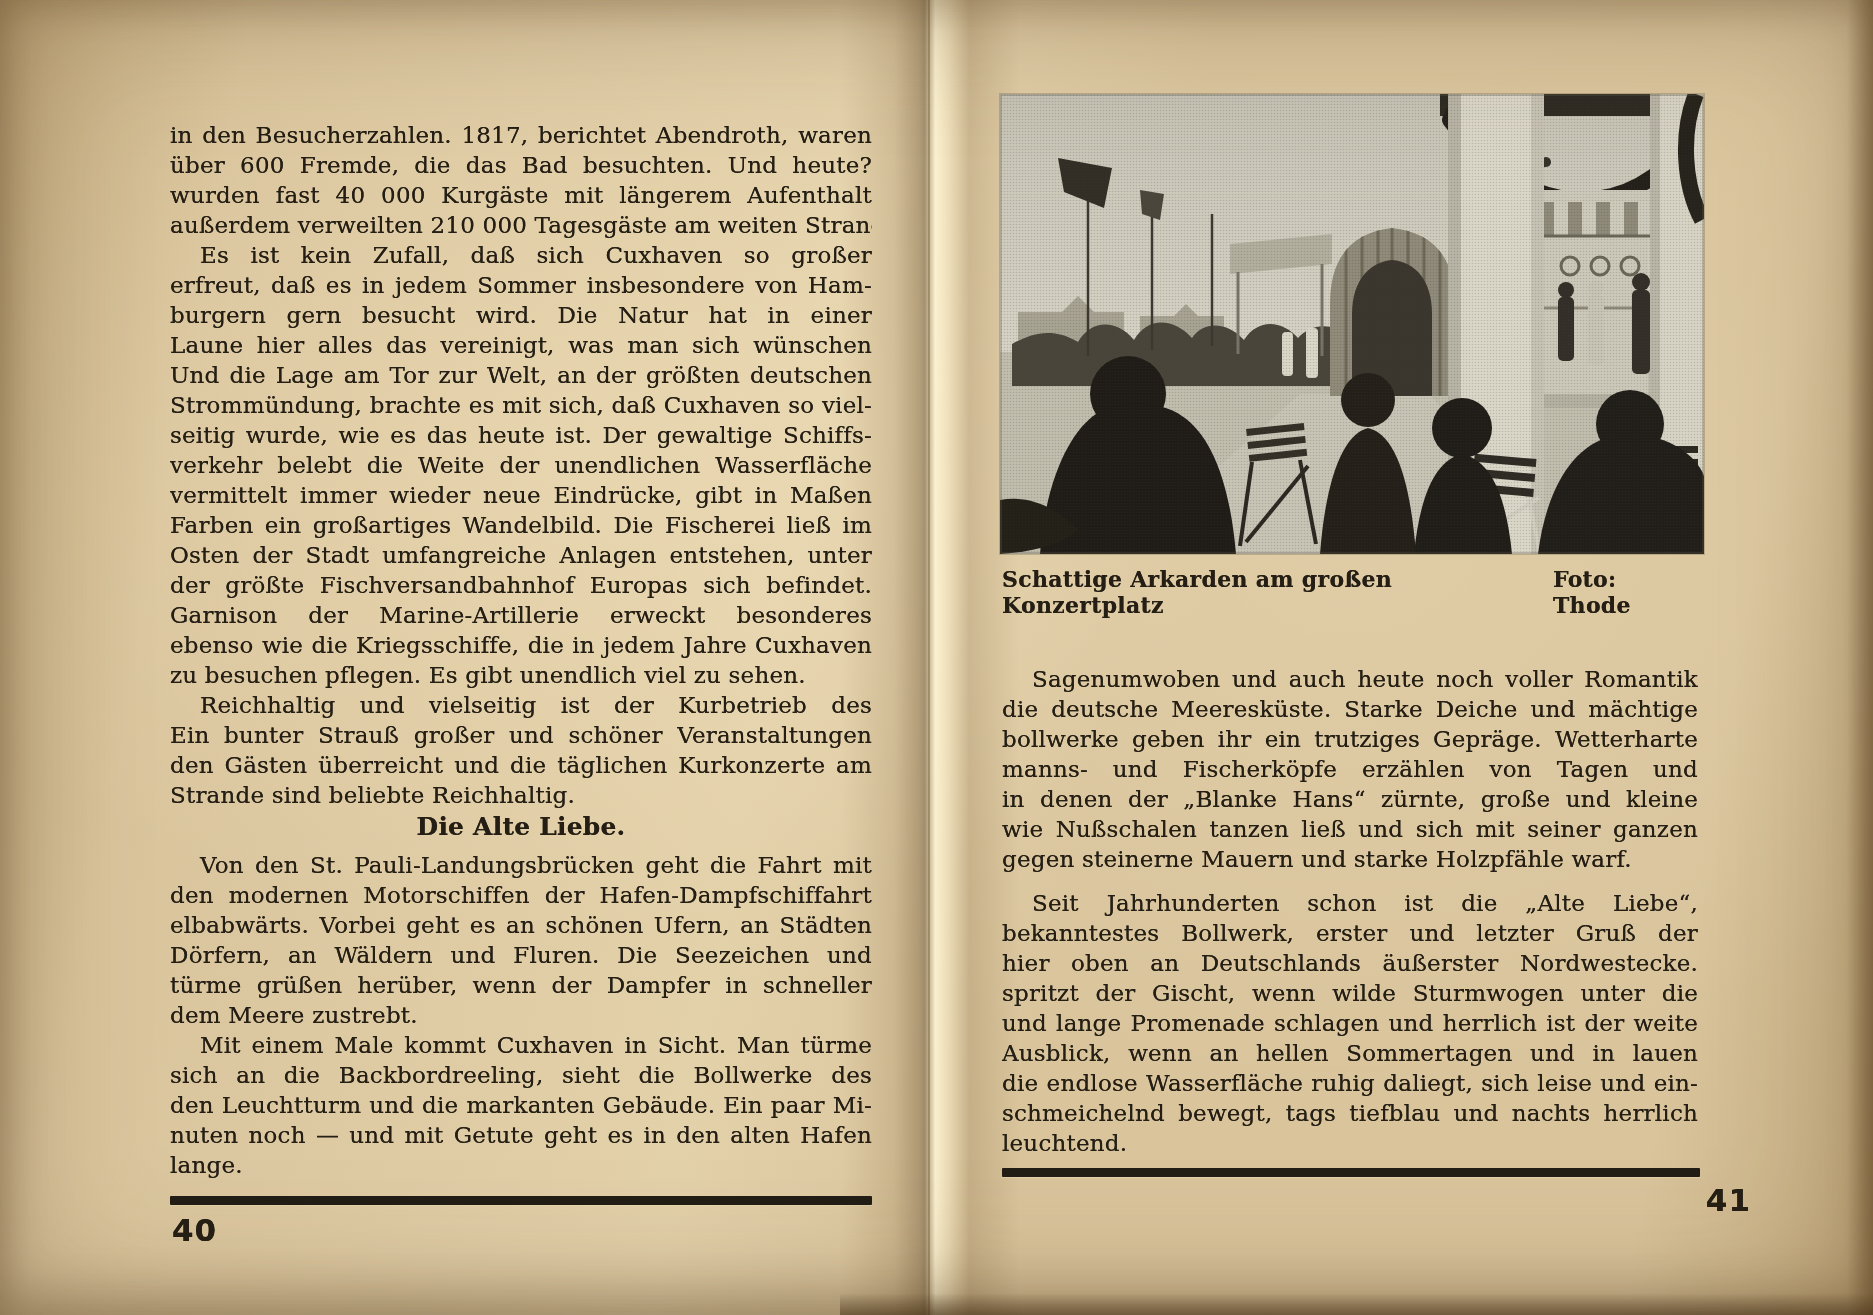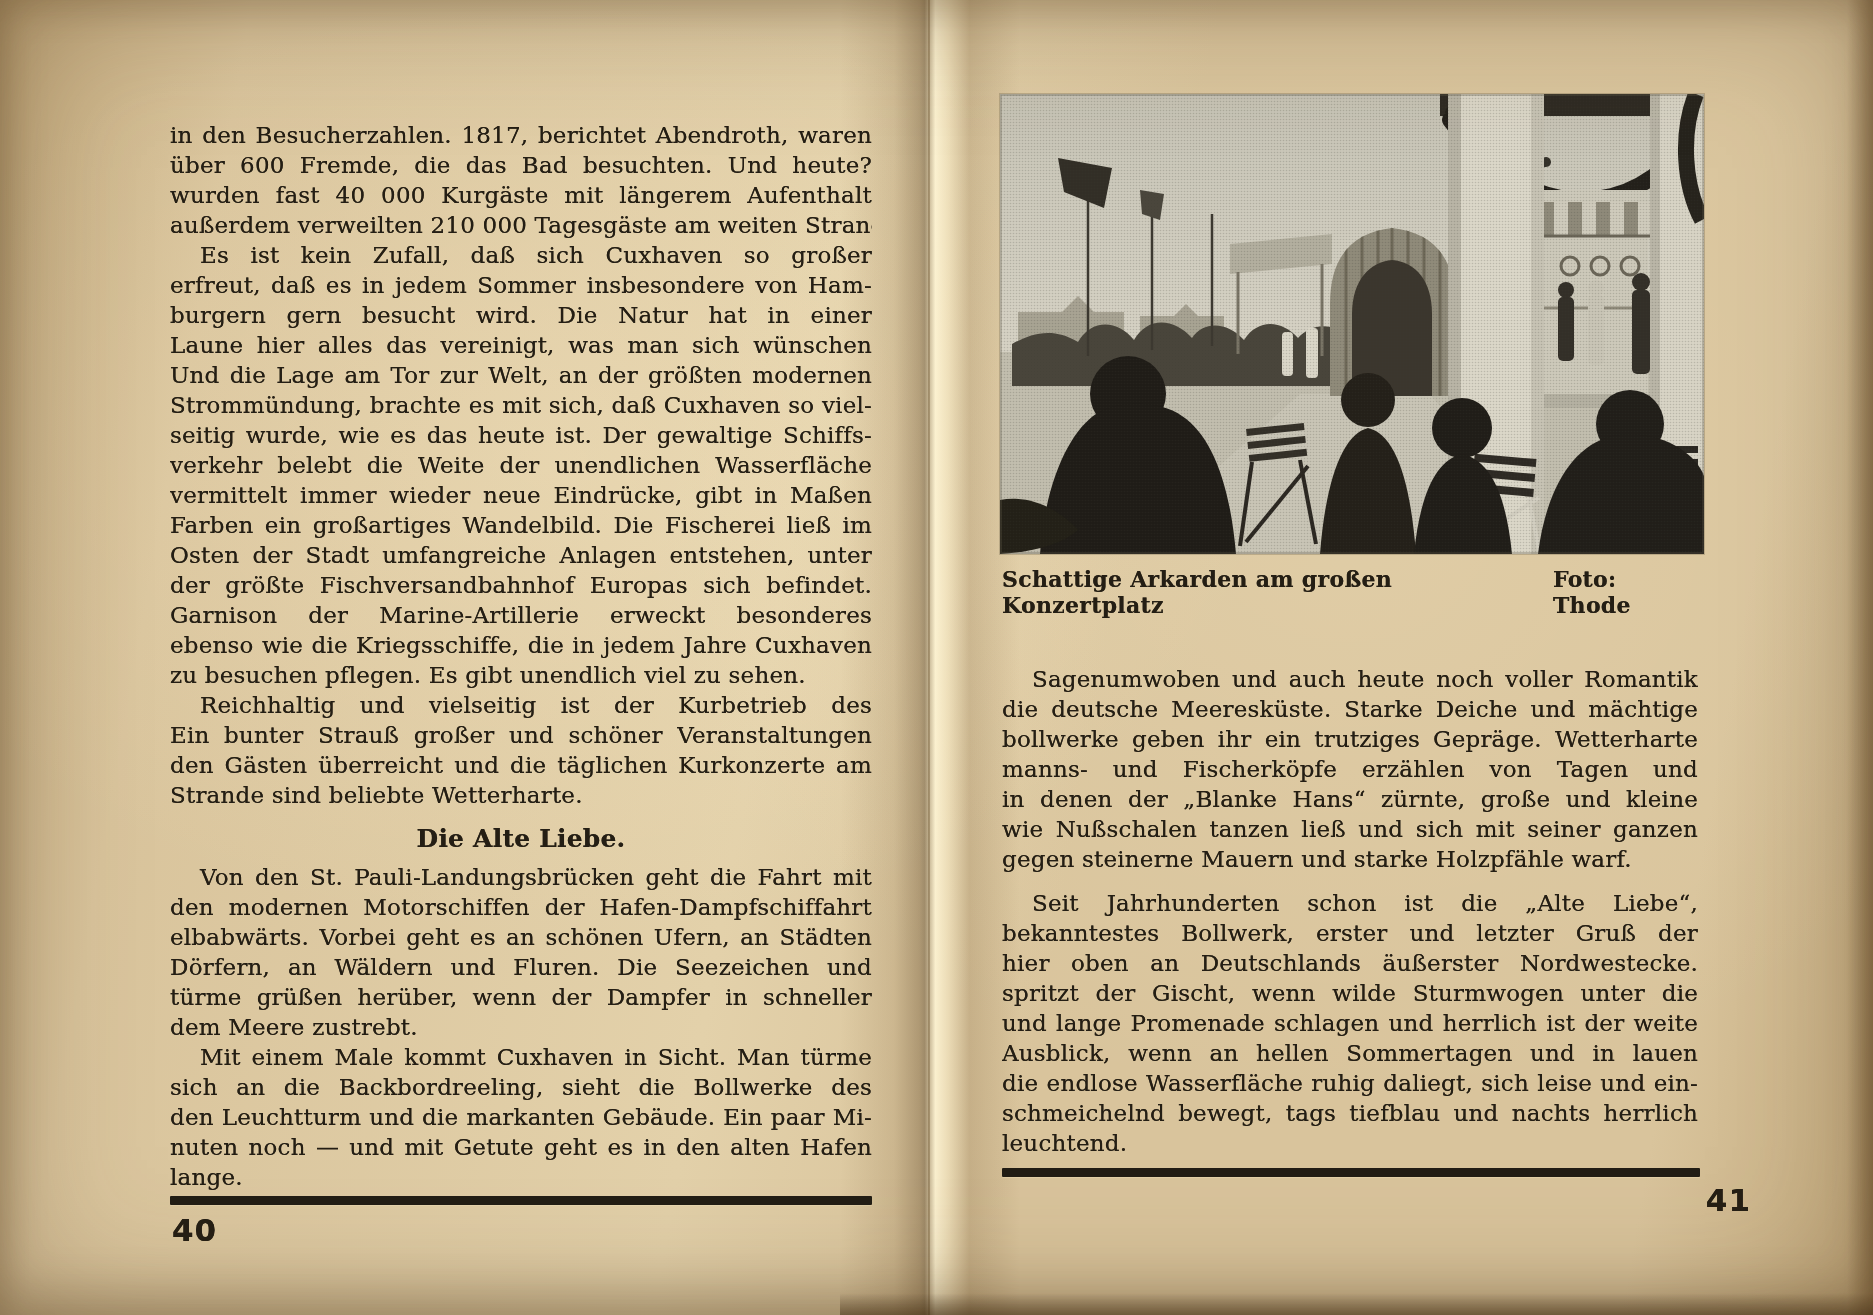--- a/index.html
+++ b/index.html
@@ -30,21 +30,21 @@
   .edge-bottom{position:absolute;left:840px;bottom:0;width:1033px;height:22px;pointer-events:none;
     background:linear-gradient(0deg, rgba(50,32,12,.5), rgba(50,32,12,0));}
 
   .textblock{position:absolute;font-size:23px;letter-spacing:.2px;
     text-shadow:0 0 .6px rgba(37,30,20,.85);}
   .line{height:30px;line-height:30px;text-align:justify;overflow:hidden;white-space:nowrap;}
   .line.j{text-align-last:justify;white-space:normal;}
   .line.ind{text-indent:30px;}
   .para{margin:0;}
   .para.gap{margin-top:14px;}
-  .heading{font-weight:bold;text-align:center;font-size:25px;line-height:30px;margin:14px 0 8px;}
+  .heading{font-weight:bold;text-align:center;font-size:25px;line-height:30px;margin:2px 0 8px;}
 
   .left-text{left:170px;top:120px;width:702px;}
   .right-text{left:1002px;top:664px;width:696px;}
 
   .photo{position:absolute;left:1000px;top:94px;width:704px;height:460px;margin:0;
     box-shadow:0 0 0 1px rgba(80,70,50,.25), inset 0 0 18px rgba(20,16,10,.2);
     background:#ccc8ba;overflow:hidden;}
   .photo svg{display:block;}
 
   .caption-row{position:absolute;left:1002px;top:566px;width:698px;display:flex;
@@ -74,37 +74,37 @@
           <div class="line j">in den Besucherzahlen. 1817, berichtet Abendroth, waren es</div>
           <div class="line j">über 600 Fremde, die das Bad besuchten. Und heute? 1935</div>
           <div class="line j">wurden fast 40 000 Kurgäste mit längerem Aufenthalt gezählt,</div>
           <div class="line">außerdem verweilten 210 000 Tagesgäste am weiten Strand.</div>
         </div>
         <div class="para">
           <div class="line j ind">Es ist kein Zufall, daß sich Cuxhaven so großer Beliebtheit</div>
           <div class="line j">erfreut, daß es in jedem Sommer insbesondere von Ham-</div>
           <div class="line j">burgern gern besucht wird. Die Natur hat in einer glücklichen</div>
           <div class="line j">Laune hier alles das vereinigt, was man sich wünschen kann.</div>
-          <div class="line j">Und die Lage am Tor zur Welt, an der größten modernen</div>
+          <div class="line j">Und die Lage am Tor zur Welt, an der größten deutschen</div>
           <div class="line j">Strommündung, brachte es mit sich, daß Cuxhaven so viel-</div>
           <div class="line j">seitig wurde, wie es das heute ist. Der gewaltige Schiffs-</div>
           <div class="line j">verkehr belebt die Weite der unendlichen Wasserfläche und</div>
           <div class="line j">vermittelt immer wieder neue Eindrücke, gibt in Maßen und</div>
           <div class="line j">Farben ein großartiges Wandelbild. Die Fischerei ließ im</div>
           <div class="line j">Osten der Stadt umfangreiche Anlagen entstehen, unter denen</div>
           <div class="line j">der größte Fischversandbahnhof Europas sich befindet. Die</div>
           <div class="line j">Garnison der Marine-Artillerie erweckt besonderes Interesse,</div>
           <div class="line j">ebenso wie die Kriegsschiffe, die in jedem Jahre Cuxhaven</div>
           <div class="line">zu besuchen pflegen. Es gibt unendlich viel zu sehen.</div>
         </div>
         <div class="para">
           <div class="line j ind">Reichhaltig und vielseitig ist der Kurbetrieb des Sommers.</div>
           <div class="line j">Ein bunter Strauß großer und schöner Veranstaltungen wird</div>
           <div class="line j">den Gästen überreicht und die täglichen Kurkonzerte am</div>
-          <div class="line">Strande sind beliebte Wetterharte.</div>
+          <div class="line">Strande sind beliebte Reichhaltig.</div>
         </div>
         <div class="heading">Die Alte Liebe.</div>
         <div class="para">
           <div class="line j ind">Von den St. Pauli-Landungsbrücken geht die Fahrt mit</div>
           <div class="line j">den modernen Motorschiffen der Hafen-Dampfschiffahrt A.-G.</div>
           <div class="line j">elbabwärts. Vorbei geht es an schönen Ufern, an Städten und</div>
           <div class="line j">Dörfern, an Wäldern und Fluren. Die Seezeichen und Leucht-</div>
           <div class="line j">türme grüßen herüber, wenn der Dampfer in schneller Fahrt</div>
           <div class="line">dem Meere zustrebt.</div>
         </div>

